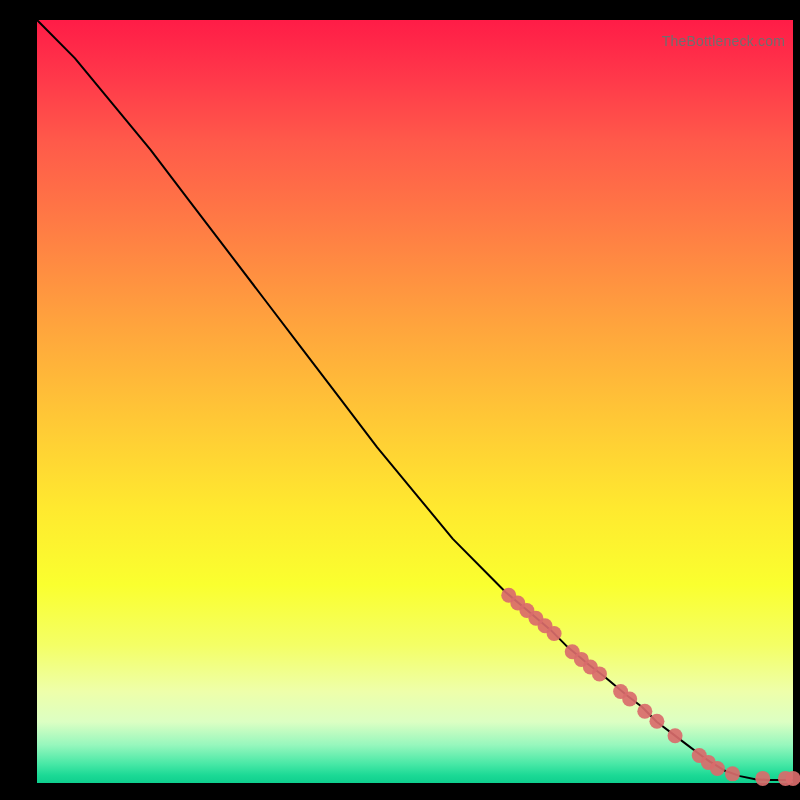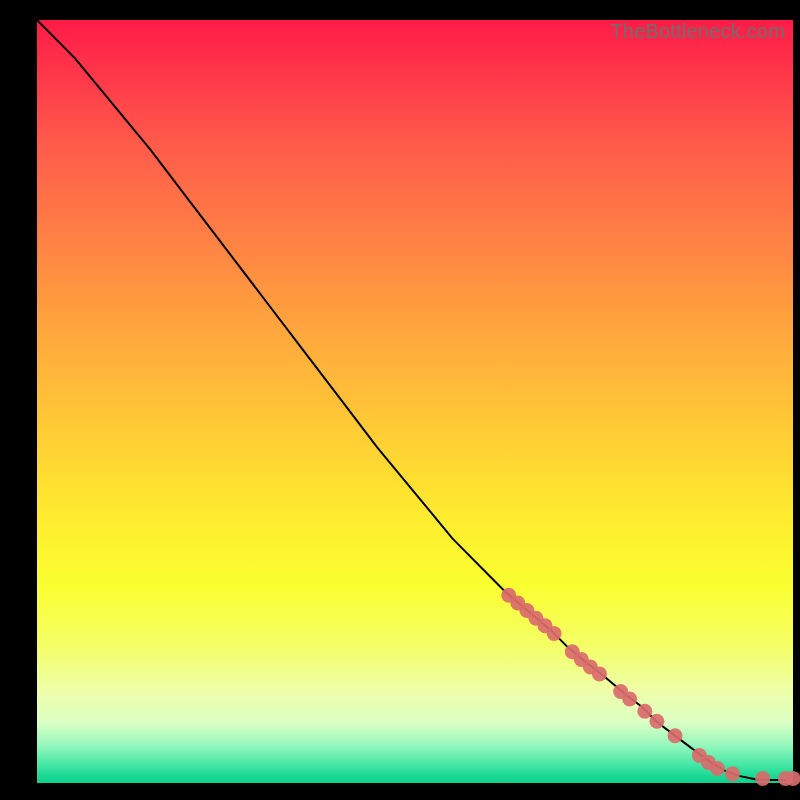--- a/index.html
+++ b/index.html
@@ -36,23 +36,23 @@
       #eeffaa 88%,
       #dcffc3 92%,
       #97f7bd 95%,
       #48e8a6 97.5%,
       #1bd995 99%,
       #0fcf8e 100%
     );
   }
   .watermark {
     position: absolute;
-    top: 0px;
+    top: 13px;
     right: 8px;
-    font-size: 20px;
+    font-size: 14px;
     font-weight: 500;
     color: #6f6f6f;
     letter-spacing: 0.2px;
     user-select: none;
     margin-left: 44px;
   }
   svg.overlay {
     position: absolute;
     left: 0;
     top: 0;

